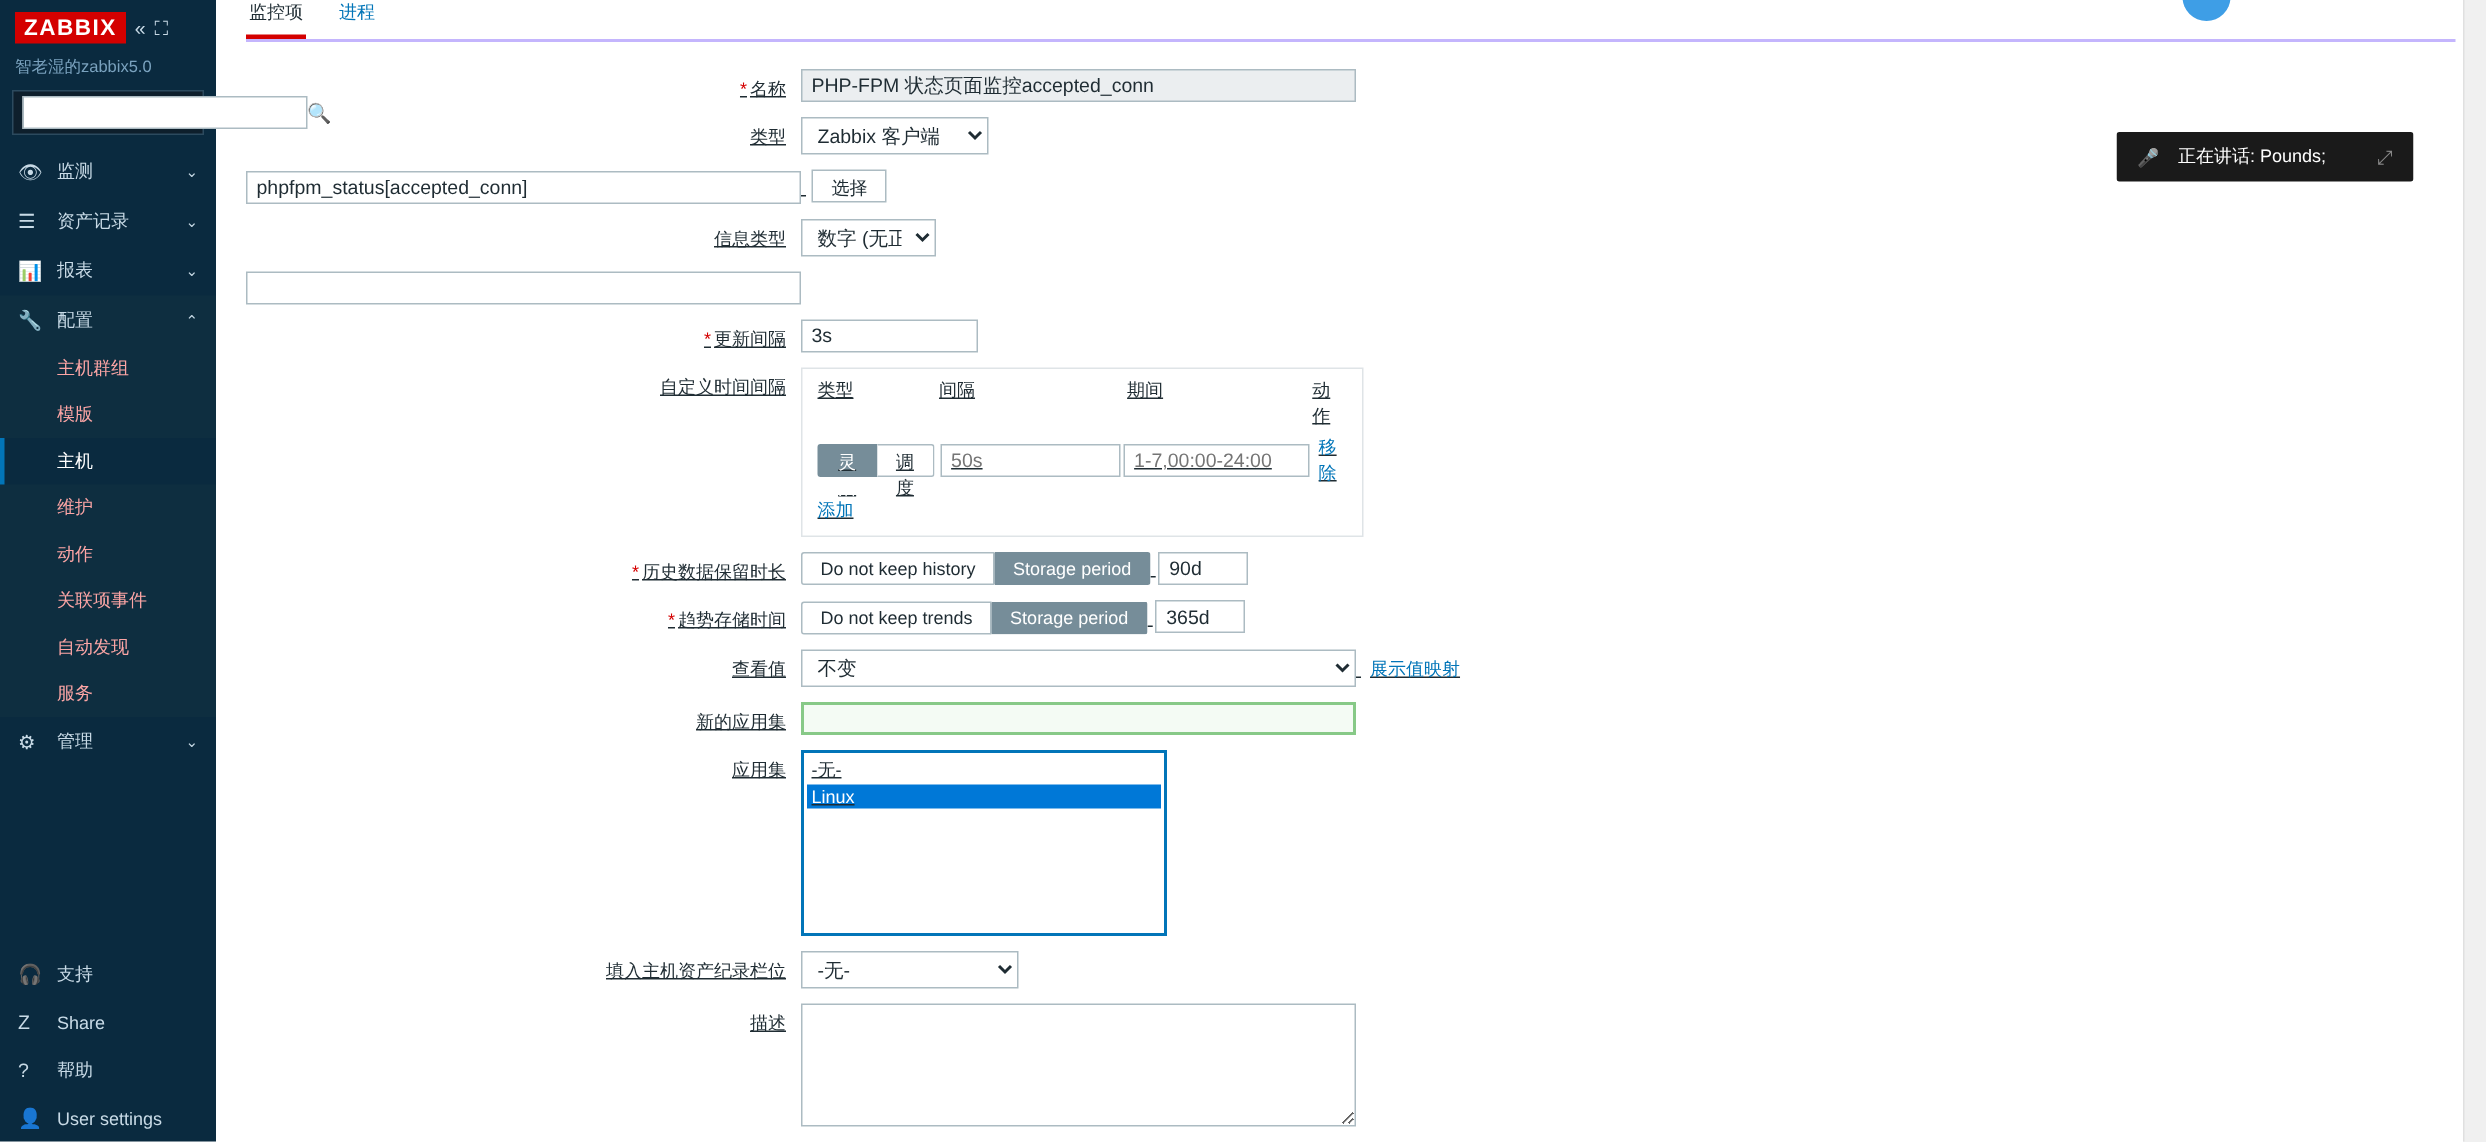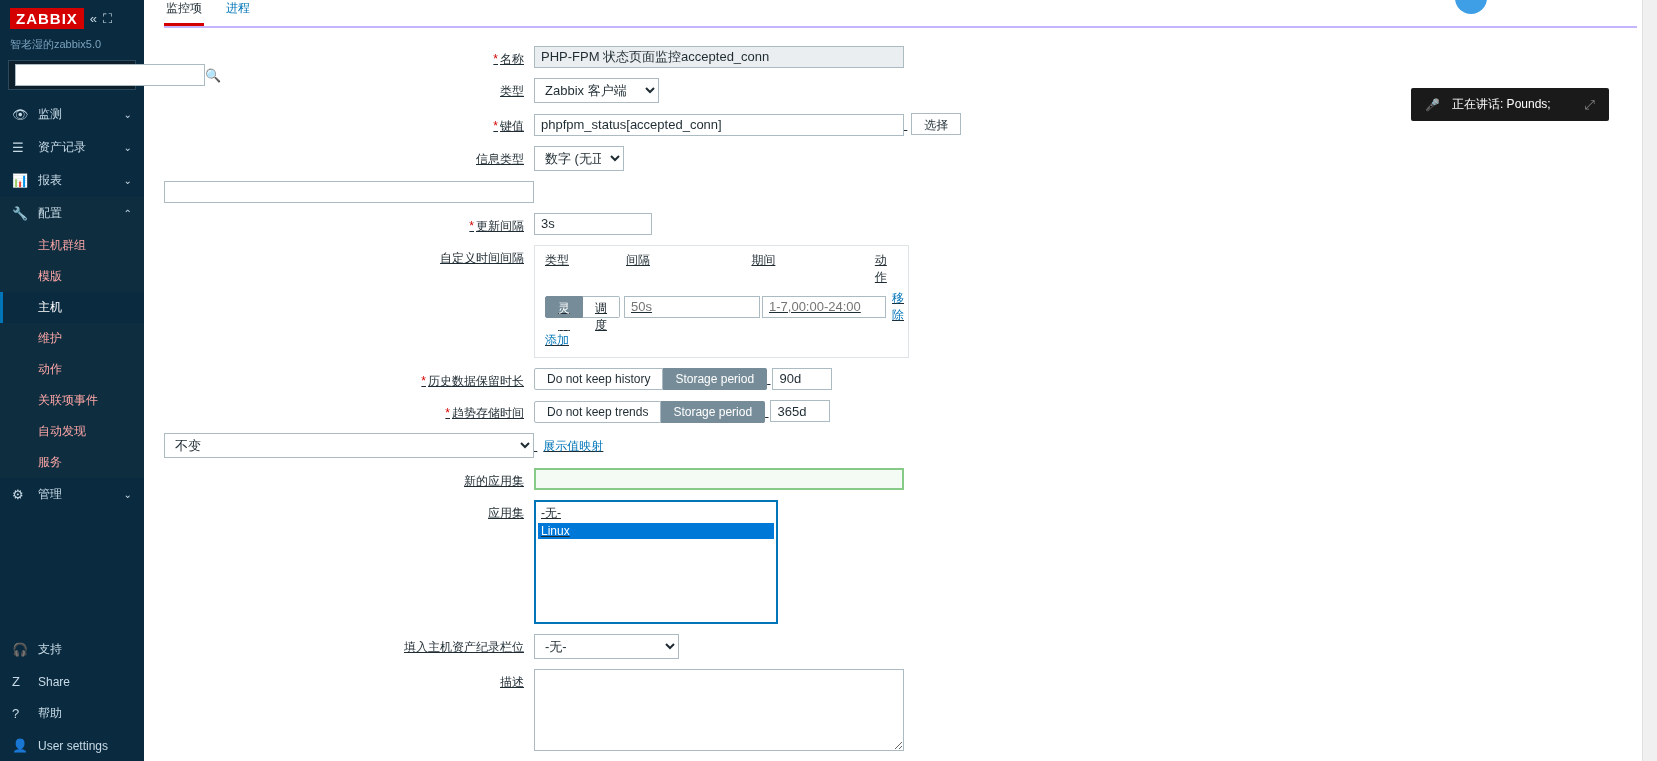--- a/index.html
+++ b/index.html
@@ -167,21 +167,20 @@
     <div class="form-label"><span class="req">*</span><span>名称</span></div>
     <div class="form-control"><input type="text" class="w370" readonly="" value="PHP-FPM 状态页面监控accepted_conn" style=""></div>
   </div>
 
   <div class="form-row">
     <div class="form-label"><span>类型</span></div>
     <div class="form-control"><select class="w125"><option>Zabbix 客户端</option></select></div>
   </div>
 
   <div class="form-row">
-    <div class="form-label"><span class="req">*</span><span>键值</span></div>
     <div class="form-control">
       <input type="text" class="w370" value="phpfpm_status[accepted_conn]" style="">
       <button class="btn" style="margin-left:4px">选择</button>
     </div>
   </div>
 
   <div class="form-row">
     <div class="form-label"><span>信息类型</span></div>
     <div class="form-control"><select class="w90"><option>数字 (无正负)</option></select></div>
   </div>
@@ -203,21 +202,21 @@
           <span class="ih-type">类型</span>
           <span class="ih-int">间隔</span>
           <span class="ih-per">期间</span>
           <span>动作</span>
         </div>
         <div class="interval-row">
           <div class="btn-group">
             <button class="btn selected">灵活</button>
             <button class="btn">调度</button>
           </div>
-          <input type="text" style="width: 136px; margin-left: 2px;" placeholder="50s">
+          <input type="text" style="width: 120px; margin-left: 2px;" placeholder="50s">
           <input type="text" style="width: 124px;" placeholder="1-7,00:00-24:00">
           <a class="link" style="margin-left:4px">移除</a>
         </div>
         <div style="margin-top:8px"><a class="link">添加</a></div>
       </div>
     </div>
   </div>
 
   <div class="form-row">
     <div class="form-label"><span class="req">*</span><span>历史数据保留时长</span></div>
@@ -235,20 +234,21 @@
     <div class="form-control">
       <div class="btn-group">
         <button class="btn">Do not keep trends</button>
         <button class="btn selected">Storage period</button>
       </div>
       <input type="text" class="w60" style="margin-left: 2px;" value="365d">
     </div>
   </div>
 
   <div class="form-row">
+    <div class="form-label"><span>查看值</span></div>
     <div class="form-control">
       <select class="w370"><option>不变</option></select>
       <a class="link" style="margin-left:6px">展示值映射</a>
     </div>
   </div>
 
   <div class="form-row">
     <div class="form-label"><span>新的应用集</span></div>
     <div class="form-control"><input type="text" class="w370 green-input" style=""></div>
   </div>

